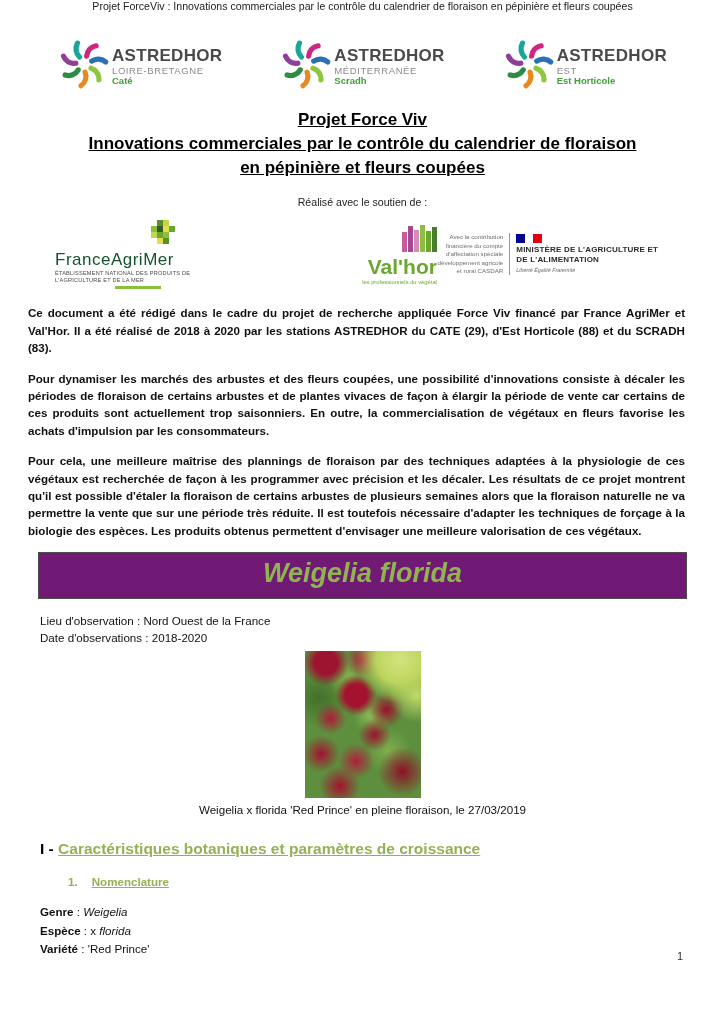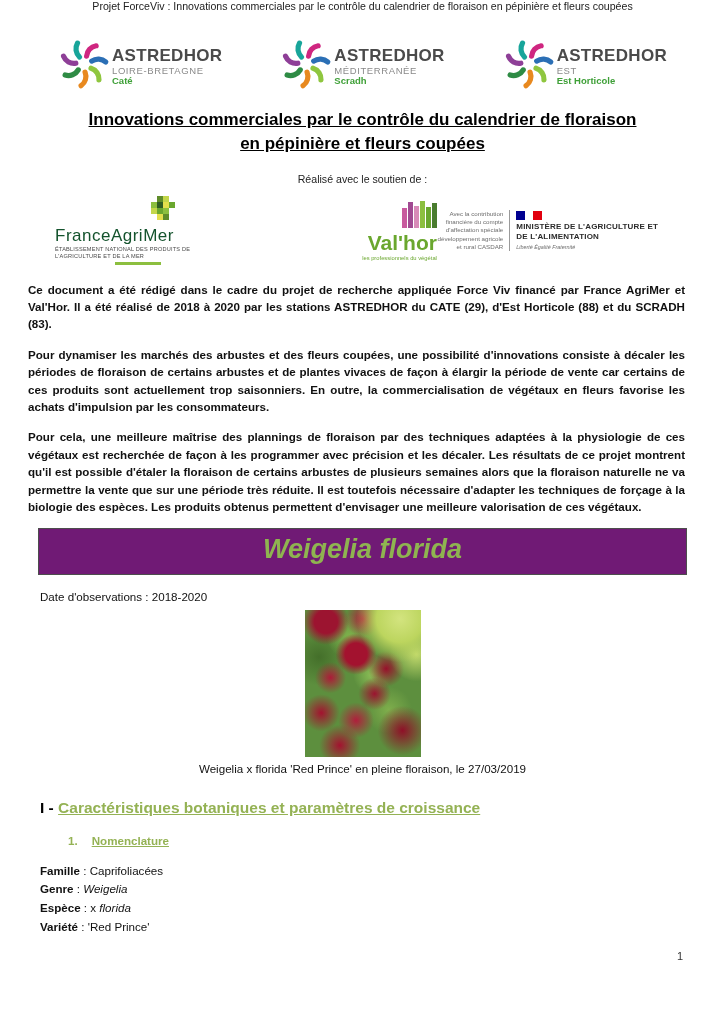--- a/index.html
+++ b/index.html
@@ -147,20 +147,21 @@
       </svg>
       <div class="astre-txt">
         <div class="astre-name">ASTREDHOR</div>
         <div class="astre-region">EST</div>
         <div class="astre-station">Est Horticole</div>
       </div>
     </div>
   </div>
 
   <div class="title-block">
+    <div><span>Projet Force Viv</span></div>
     <div><span>Innovations commerciales par le contrôle du calendrier de floraison</span></div>
     <div><span>en pépinière et fleurs coupées</span></div>
   </div>
 
   <div class="support-line">Réalisé avec le soutien de :</div>
 
   <div class="sponsor-row">
     <div class="fam">
       <svg class="fam-mosaic" width="34" height="26" viewBox="0 0 34 26">
         <rect x="12" y="0" width="6" height="6" fill="#5f8c2a"></rect>
@@ -211,41 +212,39 @@
     <p>Ce document a été rédigé dans le cadre du projet de recherche appliquée Force Viv financé par France AgriMer et Val'Hor. Il a été réalisé de 2018 à 2020 par les stations ASTREDHOR du CATE (29), d'Est Horticole (88) et du SCRADH (83).</p>
     <p>Pour dynamiser les marchés des arbustes et des fleurs coupées, une possibilité d'innovations consiste à décaler les périodes de floraison de certains arbustes et de plantes vivaces de façon à élargir la période de vente car certains de ces produits sont actuellement trop saisonniers. En outre, la commercialisation de végétaux en fleurs favorise les achats d'impulsion par les consommateurs.</p>
     <p>Pour cela, une meilleure maîtrise des plannings de floraison par des techniques adaptées à la physiologie de ces végétaux est recherchée de façon à les programmer avec précision et les décaler. Les résultats de ce projet montrent qu'il est possible d'étaler la floraison de certains arbustes de plusieurs semaines alors que la floraison naturelle ne va permettre la vente que sur une période très réduite. Il est toutefois nécessaire d'adapter les techniques de forçage à la biologie des espèces. Les produits obtenus permettent d'envisager une meilleure valorisation de ces végétaux.</p>
   </div>
 
   <div class="banner">
     <span class="banner-title">Weigelia florida</span>
   </div>
 
   <div class="meta">
+    <div>Lieu d'observation : Nord Ouest de la France</div>
     <div>Date d'observations : 2018-2020</div>
   </div>
 
   <div class="photo"></div>
   <div class="caption">
     <span class="ital">Weigelia x florida 'Red Prince'</span><span> en pleine floraison, le 27/03/2019</span>
   </div>
 
   <div class="section-head">
     <span class="section-prefix">I - </span><span class="section-title">Caractéristiques botaniques et paramètres de croissance</span>
   </div>
 
   <div class="subhead">
     <span class="num">1.</span><span class="lbl">Nomenclature</span>
   </div>
 
   <div class="nomenclature">
     <div>
-      <b>Famille</b><span> : </span><span>Caprifoliacées</span><span class="ital"></span>
-    </div>
-    <div>
       <b>Genre</b><span> : </span><span></span><span class="ital">Weigelia</span>
     </div>
     <div>
       <b>Espèce</b><span> : </span><span>x </span><span class="ital">florida</span>
     </div>
     <div>
       <b>Variété</b><span> : </span><span>'Red Prince'</span><span class="ital"></span>
     </div>
   </div>
 

